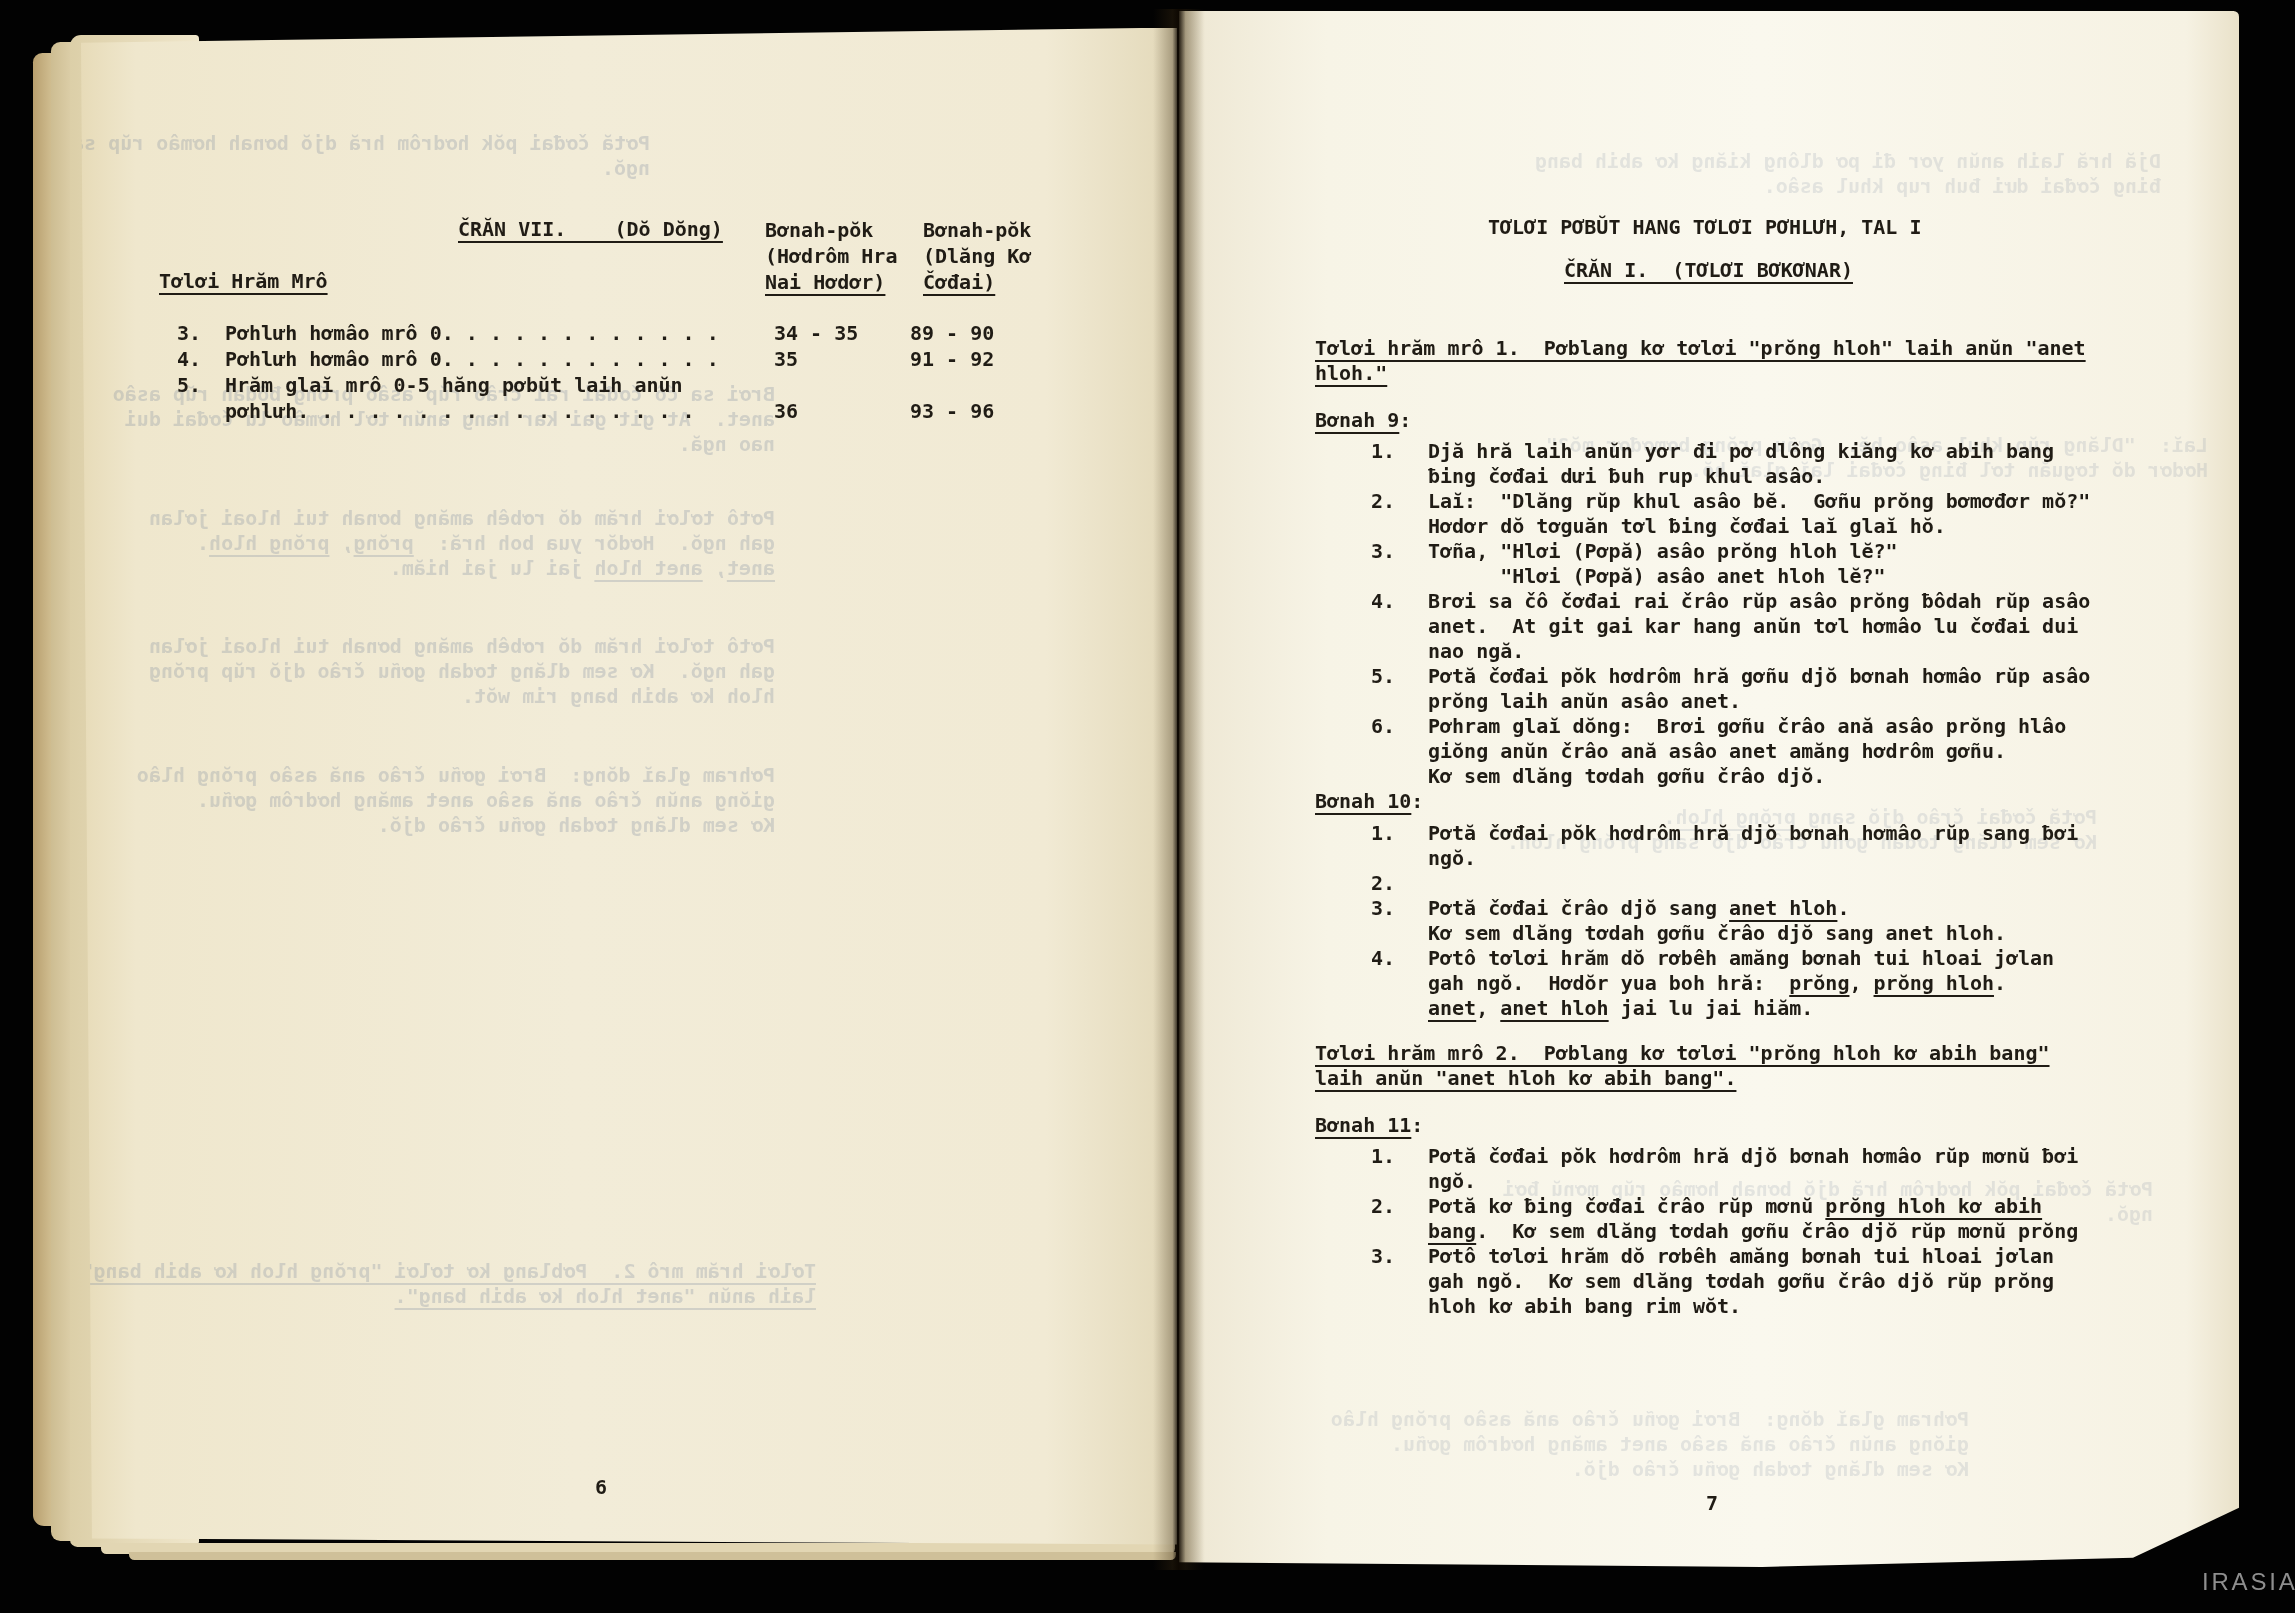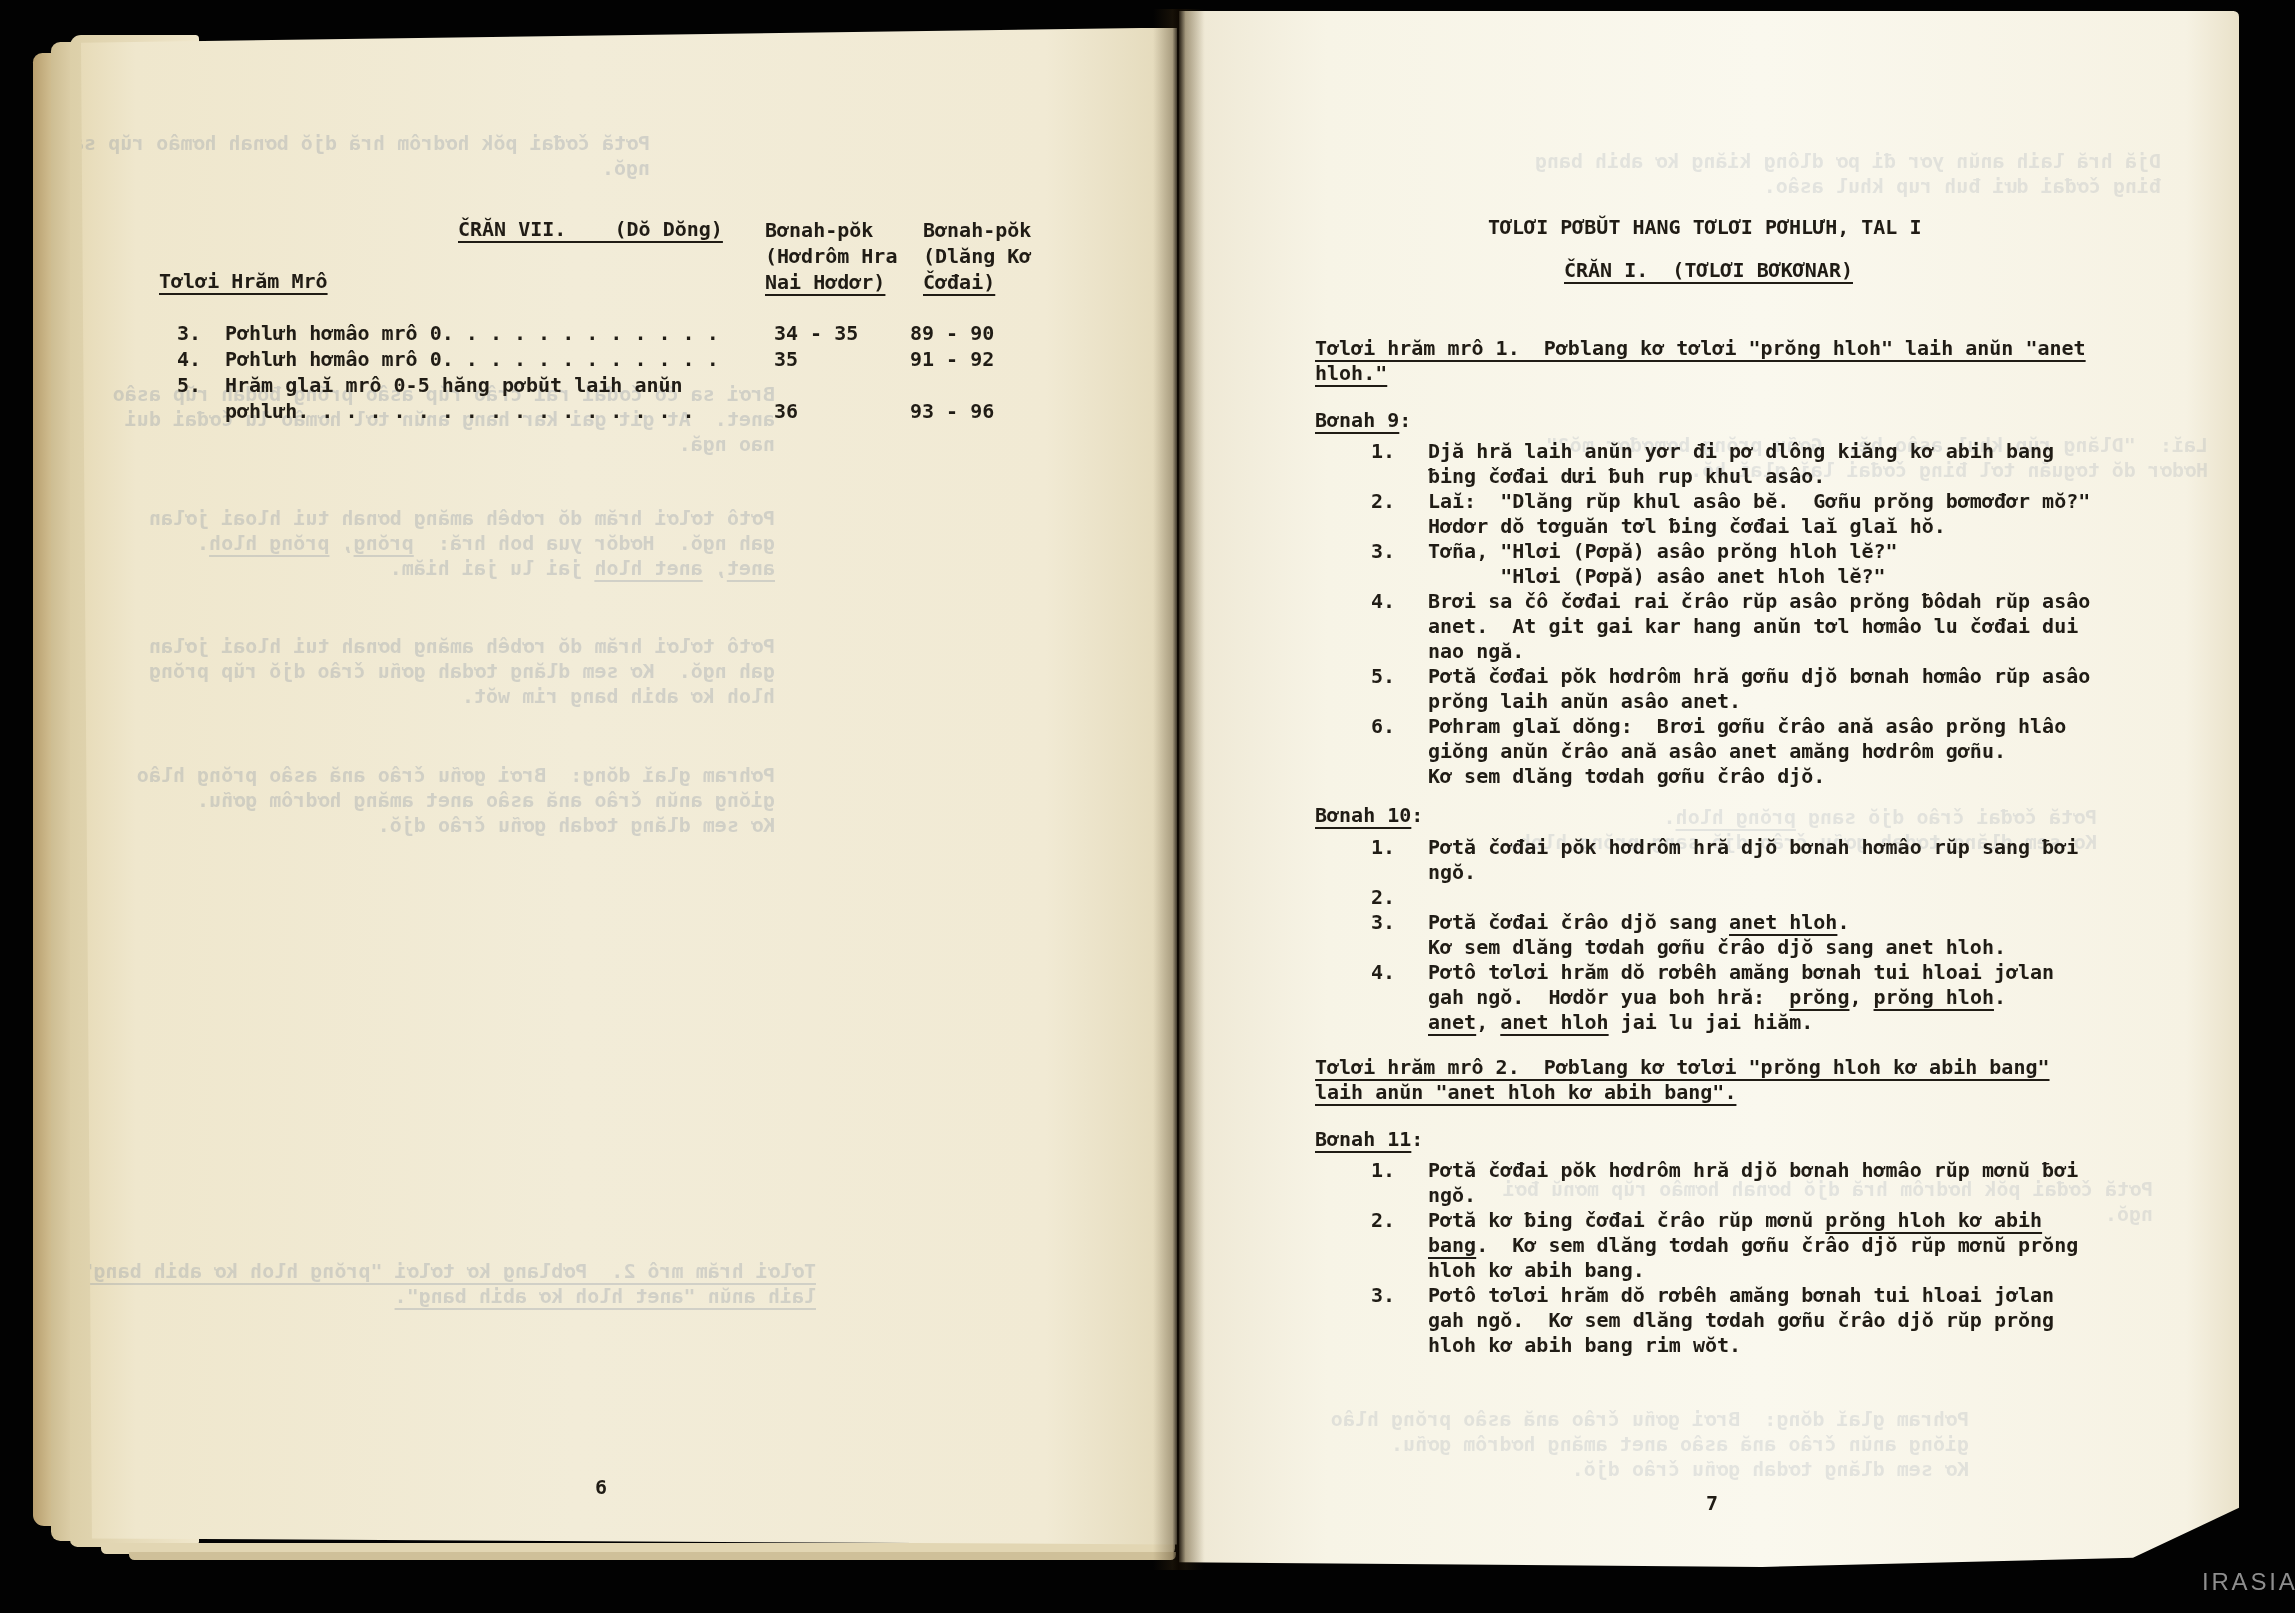--- a/index.html
+++ b/index.html
@@ -215,21 +215,21 @@
         <div class="item">
             <div class="inum">6.</div>
             <div>
               <div class="line"><span>Pơhram glaĭ dŏng:  Brơi gơñu črâo ană asâo prŏng hlâo</span></div>
               <div class="line"><span>giŏng anŭn črâo ană asâo anet amăng hơdrôm gơñu.</span></div>
               <div class="line"><span>Kơ sem dlăng tơdah gơñu črâo djŏ.</span></div>
             </div>
           </div>
       </div>
 
-      <div class="label" style="margin-top:14px;"><span class="u">Bơnah 10</span><span>:</span></div>
+      <div class="label" style="margin-top:0;"><span class="u">Bơnah 10</span><span>:</span></div>
 
       <div class="items">
         <div class="item">
             <div class="inum">1.</div>
             <div>
               <div class="line"><span>Pơtă čơđai pŏk hơdrôm hră djŏ bơnah hơmâo rŭp sang ƀơi</span></div>
               <div class="line"><span>ngŏ.</span></div>
             </div>
           </div>
         <div class="item">
@@ -265,21 +265,20 @@
             <div>
               <div class="line"><span>Pơtă čơđai pŏk hơdrôm hră djŏ bơnah hơmâo rŭp mơnŭ ƀơi</span></div>
               <div class="line"><span>ngŏ.</span></div>
             </div>
           </div>
         <div class="item">
             <div class="inum">2.</div>
             <div>
               <div class="line"><span>Pơtă kơ ƀing čơđai črâo rŭp mơnŭ </span><span class="u">prŏng hloh kơ abih</span></div>
               <div class="line"><span class="u">bang</span><span>.  Kơ sem dlăng tơdah gơñu črâo djŏ rŭp mơnŭ prŏng</span></div>
-              <div class="line"><span>hloh kơ abih bang.</span></div>
             </div>
           </div>
         <div class="item">
             <div class="inum">3.</div>
             <div>
               <div class="line"><span>Pơtô tơlơi hrăm dŏ rơbêh amăng bơnah tui hloai jơlan</span></div>
               <div class="line"><span>gah ngŏ.  Kơ sem dlăng tơdah gơñu črâo djŏ rŭp prŏng</span></div>
               <div class="line"><span>hloh kơ abih bang rim wŏt.</span></div>
             </div>
           </div>

